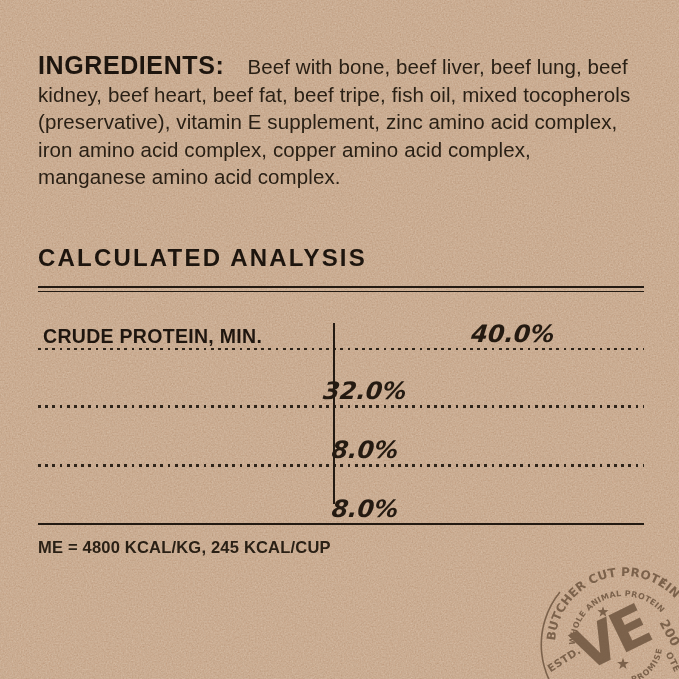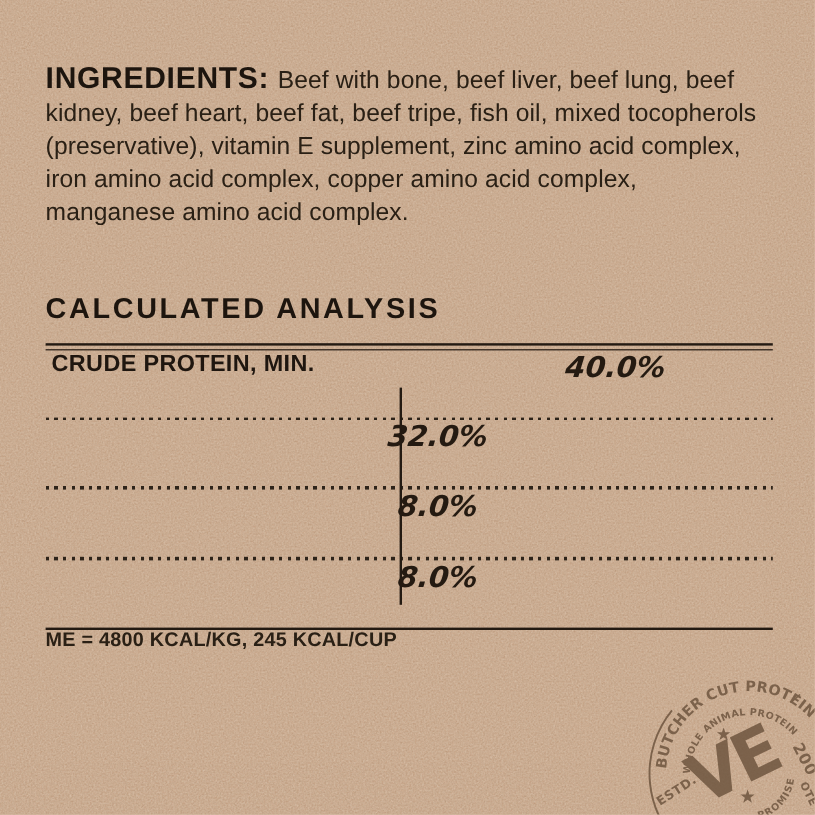--- a/index.html
+++ b/index.html
@@ -33,21 +33,21 @@
     font-size: 20.5px;
     line-height: 27.5px;
     letter-spacing: 0.1px;
     color: #2a2015;
   }
   .ing-head {
     font-weight: 700;
     font-size: 25px;
     letter-spacing: 0.6px;
     color: #1d150e;
-    margin-right: 7px;
+    margin-right: 23px;
   }
   
   .sect-head {
     margin: 0;
     font-size: 24px;
     font-weight: 700;
     line-height: 24px;
     letter-spacing: 2.2px;
     color: #1d150e;
   }
@@ -74,21 +74,21 @@
   .v-divider {
     position: absolute;
     left: 295px;
     top: 31px;
     bottom: 19px;
     width: 1.8px;
     background: #231a12;
   }
   .ga-row {
     display: flex;
-    align-items: flex-start;
+    align-items: flex-end;
     height: 56px;
   }
   .ga-row:nth-child(4) { height: 55px; }
   .ga-row:nth-child(5) { height: 62px; }
   .ga-name {
     flex: 0 0 296px;
     padding-left: 5px;
     box-sizing: border-box;
     font-weight: 700;
     font-size: 19.5px;
@@ -106,21 +106,21 @@
     transform: skewX(-6deg);
     color: #241a11;
   }
   .dotted {
     height: 2.8px;
     background: repeating-linear-gradient(to right,
       #2e241a 0 2.8px, transparent 2.8px 7.2px);
   }
   
   .cal-value {
-    margin-top: 0;
+    margin-top: 14px;
     font-weight: 700;
     font-size: 16.5px;
     letter-spacing: 0.2px;
     line-height: 17px;
     color: #2a2015;
   }
   
   .stamp {
     position: absolute;
     left: 484px;

